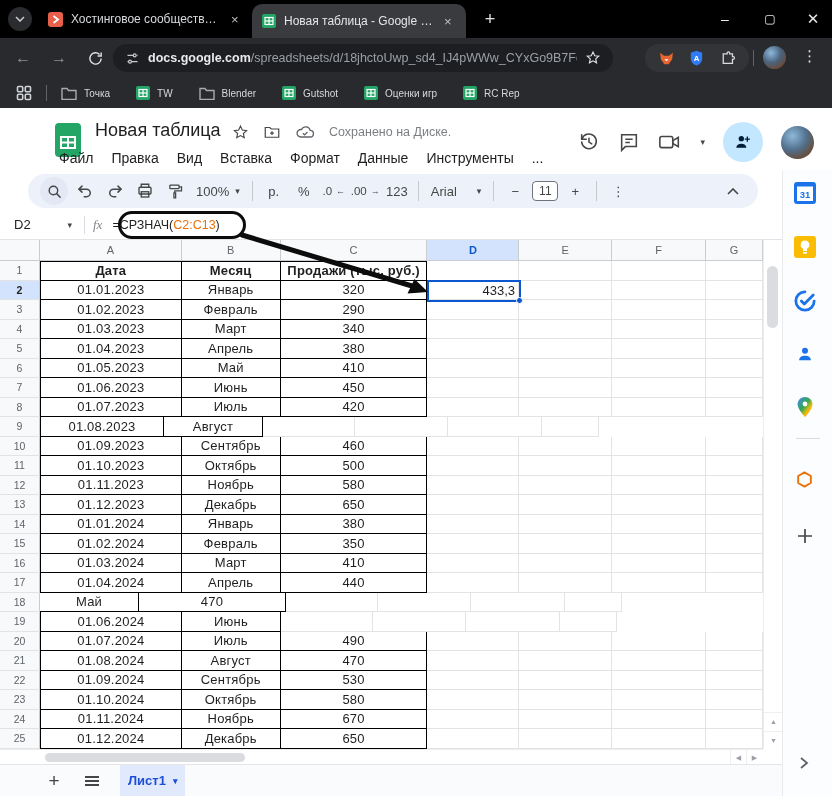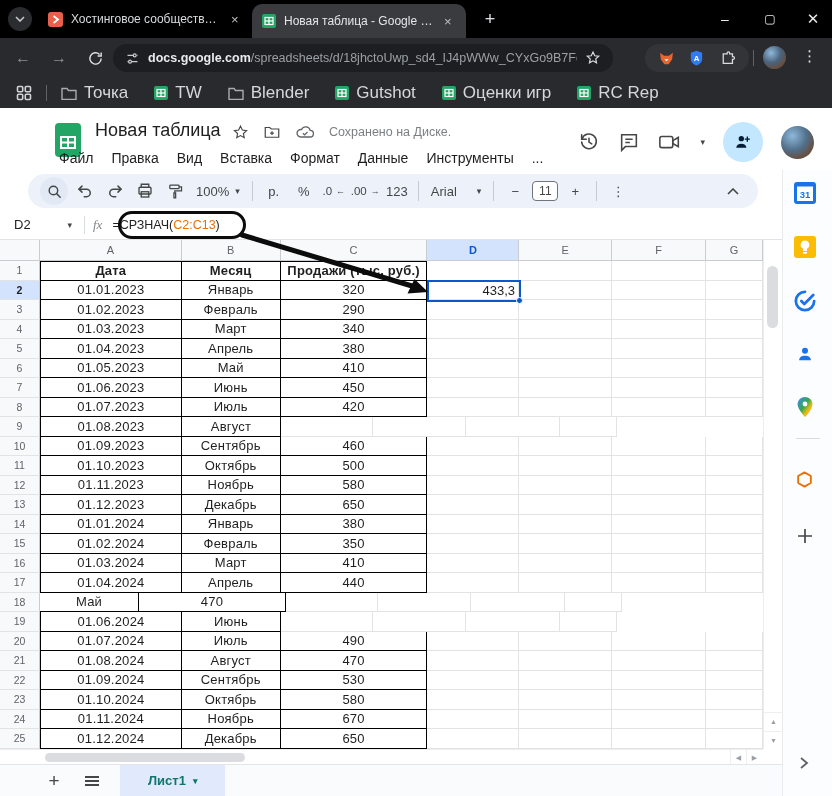--- a/index.html
+++ b/index.html
@@ -27,21 +27,21 @@
   .url-host{color:#e8eaed;font-weight:bold;} .url-path{color:#9aa0a6;}
   .extpill{position:absolute;left:645px;top:6px;width:104px;height:28px;background:#333438;border-radius:14px;display:flex;align-items:center;justify-content:space-around;padding:0 6px;}
   .nav-sep{position:absolute;left:753px;top:12px;width:1px;height:16px;background:#5f6368;}
   .avatar-sm{position:absolute;left:763px;top:8px;width:23px;height:23px;border-radius:50%;background:radial-gradient(circle at 35% 30%,#8fb8da,#4a637d 45%,#6b4a36 78%,#3c2a1e);}
   .navdots{position:absolute;left:802px;top:9px;color:#dfe1e5;font-size:15px;}
 
   
   .bookmarks{position:absolute;left:0;top:78px;width:832px;height:30px;background:#292a2d;display:flex;align-items:center;}
   .bm-apps{margin-left:16px;display:flex;}
   .bm-sep{width:1px;height:16px;background:#5f6368;margin:0 14px 0 14px;}
-  .bm-item{display:flex;align-items:center;gap:7px;color:#d5d7da;font-size:17px;margin-right:26px;}
+  .bm-item{display:flex;align-items:center;gap:7px;color:#d5d7da;font-size:10px;margin-right:26px;}
 
   
   .sheader{position:absolute;left:0;top:108px;width:832px;height:64px;background:#fff;}
   .slogo{position:absolute;left:55px;top:15px;}
   .stitle{position:absolute;left:95px;top:12px;font-size:18px;color:#1f1f1f;}
   .title-icons{position:absolute;left:232px;top:14px;display:flex;align-items:center;gap:14px;}
   .savestatus{font-size:12.5px;color:#7c7f83;}
   .menus{position:absolute;left:50px;top:40px;display:flex;}
   .menu-item{font-size:14px;color:#1f1f1f;padding:2px 9px;}
   .hdr-right{position:absolute;right:18px;top:14px;display:flex;align-items:center;gap:18px;}
@@ -94,21 +94,21 @@
   .va-up{top:472px;} .va-down{top:491px;}
   .hscroll{position:absolute;left:0;top:749px;width:763px;height:15px;background:#fff;border-top:1px solid #ededef;}
   .hthumb{position:absolute;left:45px;top:3px;width:200px;height:9px;background:#dadce0;border-radius:5px;}
   .harrow{position:absolute;top:0;width:16px;height:15px;display:flex;align-items:center;justify-content:center;font-size:7px;color:#9aa0a6;border-left:1px solid #efefef;}
   .ha-left{left:730px;} .ha-right{left:746px;}
 
   
   .footer{position:absolute;left:0;top:764px;width:782px;height:32px;background:#f9fbfd;border-top:1px solid #e3e5e8;display:flex;align-items:center;}
   .ft-add{margin-left:42px;font-size:19px;color:#444746;width:24px;text-align:center;}
   .ft-all{margin-left:18px;display:flex;}
-  .sheettab{margin-left:20px;height:32px;padding:0 28px;background:#e1eafc;display:flex;align-items:center;gap:7px;color:#0f766e;font-size:13px;font-weight:bold;}
+  .sheettab{margin-left:20px;height:32px;padding:0 8px;background:#e1eafc;display:flex;align-items:center;gap:7px;color:#1d4ed8;font-size:13px;font-weight:bold;}
   .sheettab .caret{font-size:9px;}
 
   
   .sidepanel{position:absolute;left:782px;top:170px;width:50px;height:626px;background:#fcfdff;border-left:1px solid #e8eaed;}
   .sp-item{position:absolute;left:0;width:43px;height:22px;display:flex;align-items:flex-start;justify-content:center;}
   .sp-div{position:absolute;left:13px;top:268px;width:24px;height:1px;background:#dadce0;}
   .sp-chevron{position:absolute;left:16px;top:586px;}
 
   .icon{display:inline-flex;align-items:center;justify-content:center;}
   .caret-glyph{font-size:9px;color:#444746;}
@@ -512,21 +512,21 @@
           <div class="tc bl" style="width: 142px;">01.07.2023</div>
           <div class="tc" style="width: 99px;">Июль</div>
           <div class="tc" style="width: 147px;">420</div>
           <div class="ec" style="width: 92px;"></div>
           <div class="ec" style="width: 93px;"></div>
           <div class="ec" style="width: 94px;"></div>
           <div class="ec" style="width: 57px;"></div>
         </div>
         <div class="g-row">
           <div class="rh">9</div>
-          <div class="tc bl" style="width: 142px;">01.08.2023</div>
+          <div class="tc bl" style="width: 124px;">01.08.2023</div>
           <div class="tc" style="width: 99px;">Август</div>
           <div class="ec" style="width: 92px;"></div>
           <div class="ec" style="width: 93px;"></div>
           <div class="ec" style="width: 94px;"></div>
           <div class="ec" style="width: 57px;"></div>
         </div>
         <div class="g-row">
           <div class="rh">10</div>
           <div class="tc bl" style="width: 142px;">01.09.2023</div>
           <div class="tc" style="width: 99px;">Сентябрь</div>

